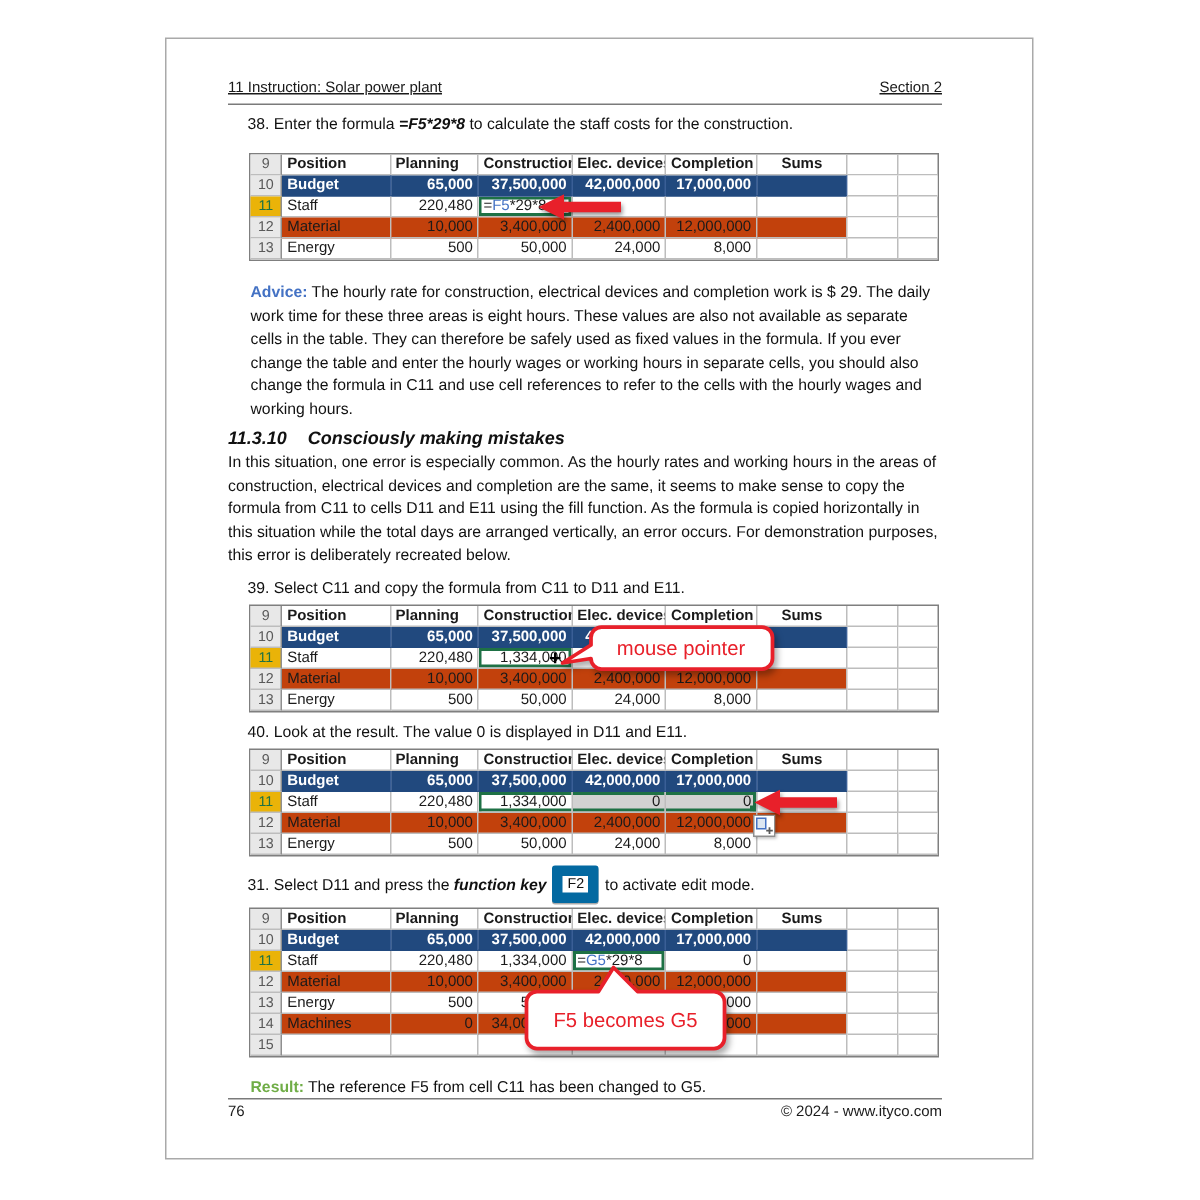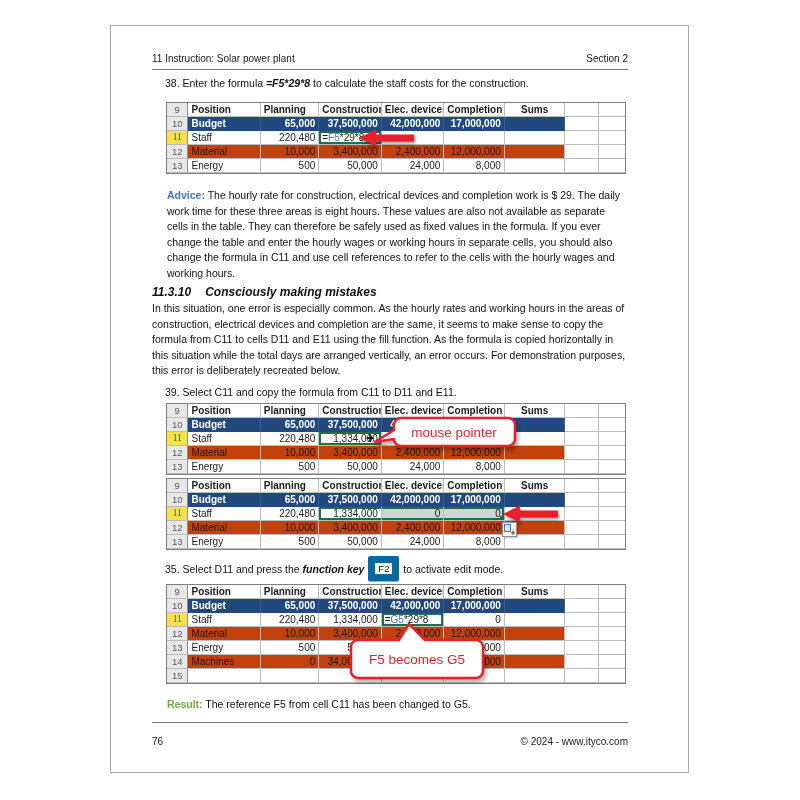--- a/index.html
+++ b/index.html
@@ -3,23 +3,23 @@
 <meta charset="utf-8">
 <style>
   html,body{margin:0;padding:0;background:#ffffff;}
   .canvas{position:relative;width:800px;height:800px;background:#fff;
     font-family:"Liberation Sans","DejaVu Sans",sans-serif;color:#111;}
   .page{position:absolute;left:110px;top:25px;width:579px;height:748px;
     border:1px solid #a9a9a9;background:#fff;box-sizing:border-box;overflow:hidden;}
 
   
   .ph{display:flex;justify-content:space-between;margin:27px 60px 0 41px;
-    padding-bottom:4px;border-bottom:1px solid #7a7a7a;font-size:10px;color:#1a1a1a;line-height:12px;}
+    padding-bottom:4px;border-bottom:1px solid #7a7a7a;font-size:10px;color:#1a1a1a;line-height:12px;text-decoration:underline;}
   .pf{position:absolute;left:41px;right:60px;bottom:24px;border-top:1px solid #7a7a7a;
-    padding-top:13px;display:flex;justify-content:space-between;font-size:10px;color:#1a1a1a;line-height:12px;}
+    padding-top:3px;display:flex;justify-content:space-between;font-size:10px;color:#1a1a1a;line-height:12px;}
 
   
   .step{margin:6px 60px 0 54px;font-size:10.5px;line-height:15px;color:#111;}
   .fi{font-style:italic;font-weight:700;}
   .key{display:inline-block;border:7px solid #0369a1;border-radius:2px;padding:0 3px;
     font-size:9.5px;line-height:11px;background:#fff;box-shadow:0 1px 0 #aaa;vertical-align:1px;margin:0 1px;}
   .advice{margin:14px 60px 0 56px;font-size:10.5px;line-height:15.5px;}
   .lbl-advice{color:#4472C4;font-weight:700;}
   h3.sect{margin:4px 60px 1px 41px;font-size:12px;font-style:italic;font-weight:700;color:#111;line-height:15px;}
   .sect-num{margin-right:14px;}
@@ -39,21 +39,21 @@
     white-space:nowrap;overflow:hidden;position:relative;color:#1a1a1a;}
   .c0{width:74px;text-align:left;padding:0 0 0 3px;}
   .c1{width:60px}.c2{width:64px}.c3{width:64px}.c4{width:62px}.c5{width:62px}
   .c6{width:34px}.c7{width:27px;border-right:none;}
   .r-head .xl-cell{font-weight:700;text-align:left;padding:0 0 0 3px;}
   .c-center{text-align:center !important;padding:0 !important;}
   .r-navy .xl-cell{background:#21497E;color:#fff;font-weight:700;border-right-color:#3a5f96;border-bottom-color:#21497E;}
   .r-navy .noband{background:#fff;color:#1a1a1a;font-weight:400;border-right-color:#bdbdbd;border-bottom-color:#bdbdbd;}
   .r-band .xl-cell{background:#c2410c;}
   .r-band .noband{background:#fff;}
-  .r-sel .xl-num{color:#1E7145;background:#fde047;font-family:Liberation Serif, serif;}
+  .r-sel .xl-num{color:#1E7145;background:#eab308;}
   .c-edit{box-shadow:inset 0 0 0 2px #1E7145;text-align:left !important;padding-left:3px !important;}
   .f-ref{color:#4472C4;}
   .c-sel{box-shadow:inset 0 0 0 2px #1E7145;}
   .c-rs{box-shadow:inset 2px 0 0 #1E7145, inset 0 2px 0 #1E7145, inset 0 -2px 0 #1E7145;}
   .c-rm{box-shadow:inset 0 2px 0 #1E7145, inset 0 -2px 0 #1E7145;}
   .c-re{box-shadow:inset 0 2px 0 #1E7145, inset 0 -2px 0 #1E7145, inset -2px 0 0 #1E7145;}
   .c-re::after{content:"";position:absolute;right:0;bottom:0;width:4px;height:4px;background:#1E7145;}
   .c-gray{background:#D2D2D2 !important;}
 
   
@@ -208,20 +208,21 @@
             <div class="xl-cell c7 noband"></div>
           </div>
         </div>
       <div class="pluscur plus-t2">+</div>
       <svg class="ov callout co-t2" width="146" height="34">
         <path d="M29,3 H136 A7,7 0 0 1 143,10 V24 A7,7 0 0 1 136,31 H29 A7,7 0 0 1 22,24 L3,27 L22,15 V10 A7,7 0 0 1 29,3 Z" fill="#ffffff" stroke="#E8202A" stroke-width="2.5" stroke-linejoin="round"></path>
         <text x="82" y="21.5" text-anchor="middle" font-size="13.5" fill="#E8202A">mouse pointer</text>
       </svg>
     </div>
 
+    <p class="step">40. Look at the result. The value 0 is displayed in D11 and E11.</p>
 
     <div class="xl-wrap m-t3">
       <div class="xl">
           <div class="xl-row r-head">
             <div class="xl-num">9</div>
             <div class="xl-cell c0">Position</div>
             <div class="xl-cell c1">Planning</div>
             <div class="xl-cell c2">Construction</div>
             <div class="xl-cell c3">Elec. devices</div>
             <div class="xl-cell c4">Completion</div>
@@ -277,21 +278,21 @@
       <svg class="ov arrow a-t3" width="56" height="18">
         <polygon points="0,9 17,0.5 17,5.5 55,5.5 55,12.5 17,12.5 17,17.5" fill="#E8202A"></polygon>
       </svg>
       <svg class="ov af-t3" width="15" height="15">
         <rect x="0.5" y="0.5" width="14" height="14" fill="#ffffff" stroke="#8f8f8f"></rect>
         <rect x="2.5" y="2.5" width="6" height="7" fill="#DCE6F1" stroke="#4472C4" stroke-width="1"></rect>
         <path d="M11,8.5 V13 M8.8,10.8 H13.2" stroke="#595959" stroke-width="1.2"></path>
       </svg>
     </div>
 
-    <p class="step"><span>35. Select D11 and press the</span> <span class="fi">function key</span> <span class="key">F2</span> <span>to activate edit mode.</span></p>
+    <p class="step"><span>31. Select D11 and press the</span> <span class="fi">function key</span> <span class="key">F2</span> <span>to activate edit mode.</span></p>
 
     <div class="xl-wrap m-t4">
       <div class="xl">
           <div class="xl-row r-head">
             <div class="xl-num">9</div>
             <div class="xl-cell c0">Position</div>
             <div class="xl-cell c1">Planning</div>
             <div class="xl-cell c2">Construction</div>
             <div class="xl-cell c3">Elec. devices</div>
             <div class="xl-cell c4">Completion</div>

